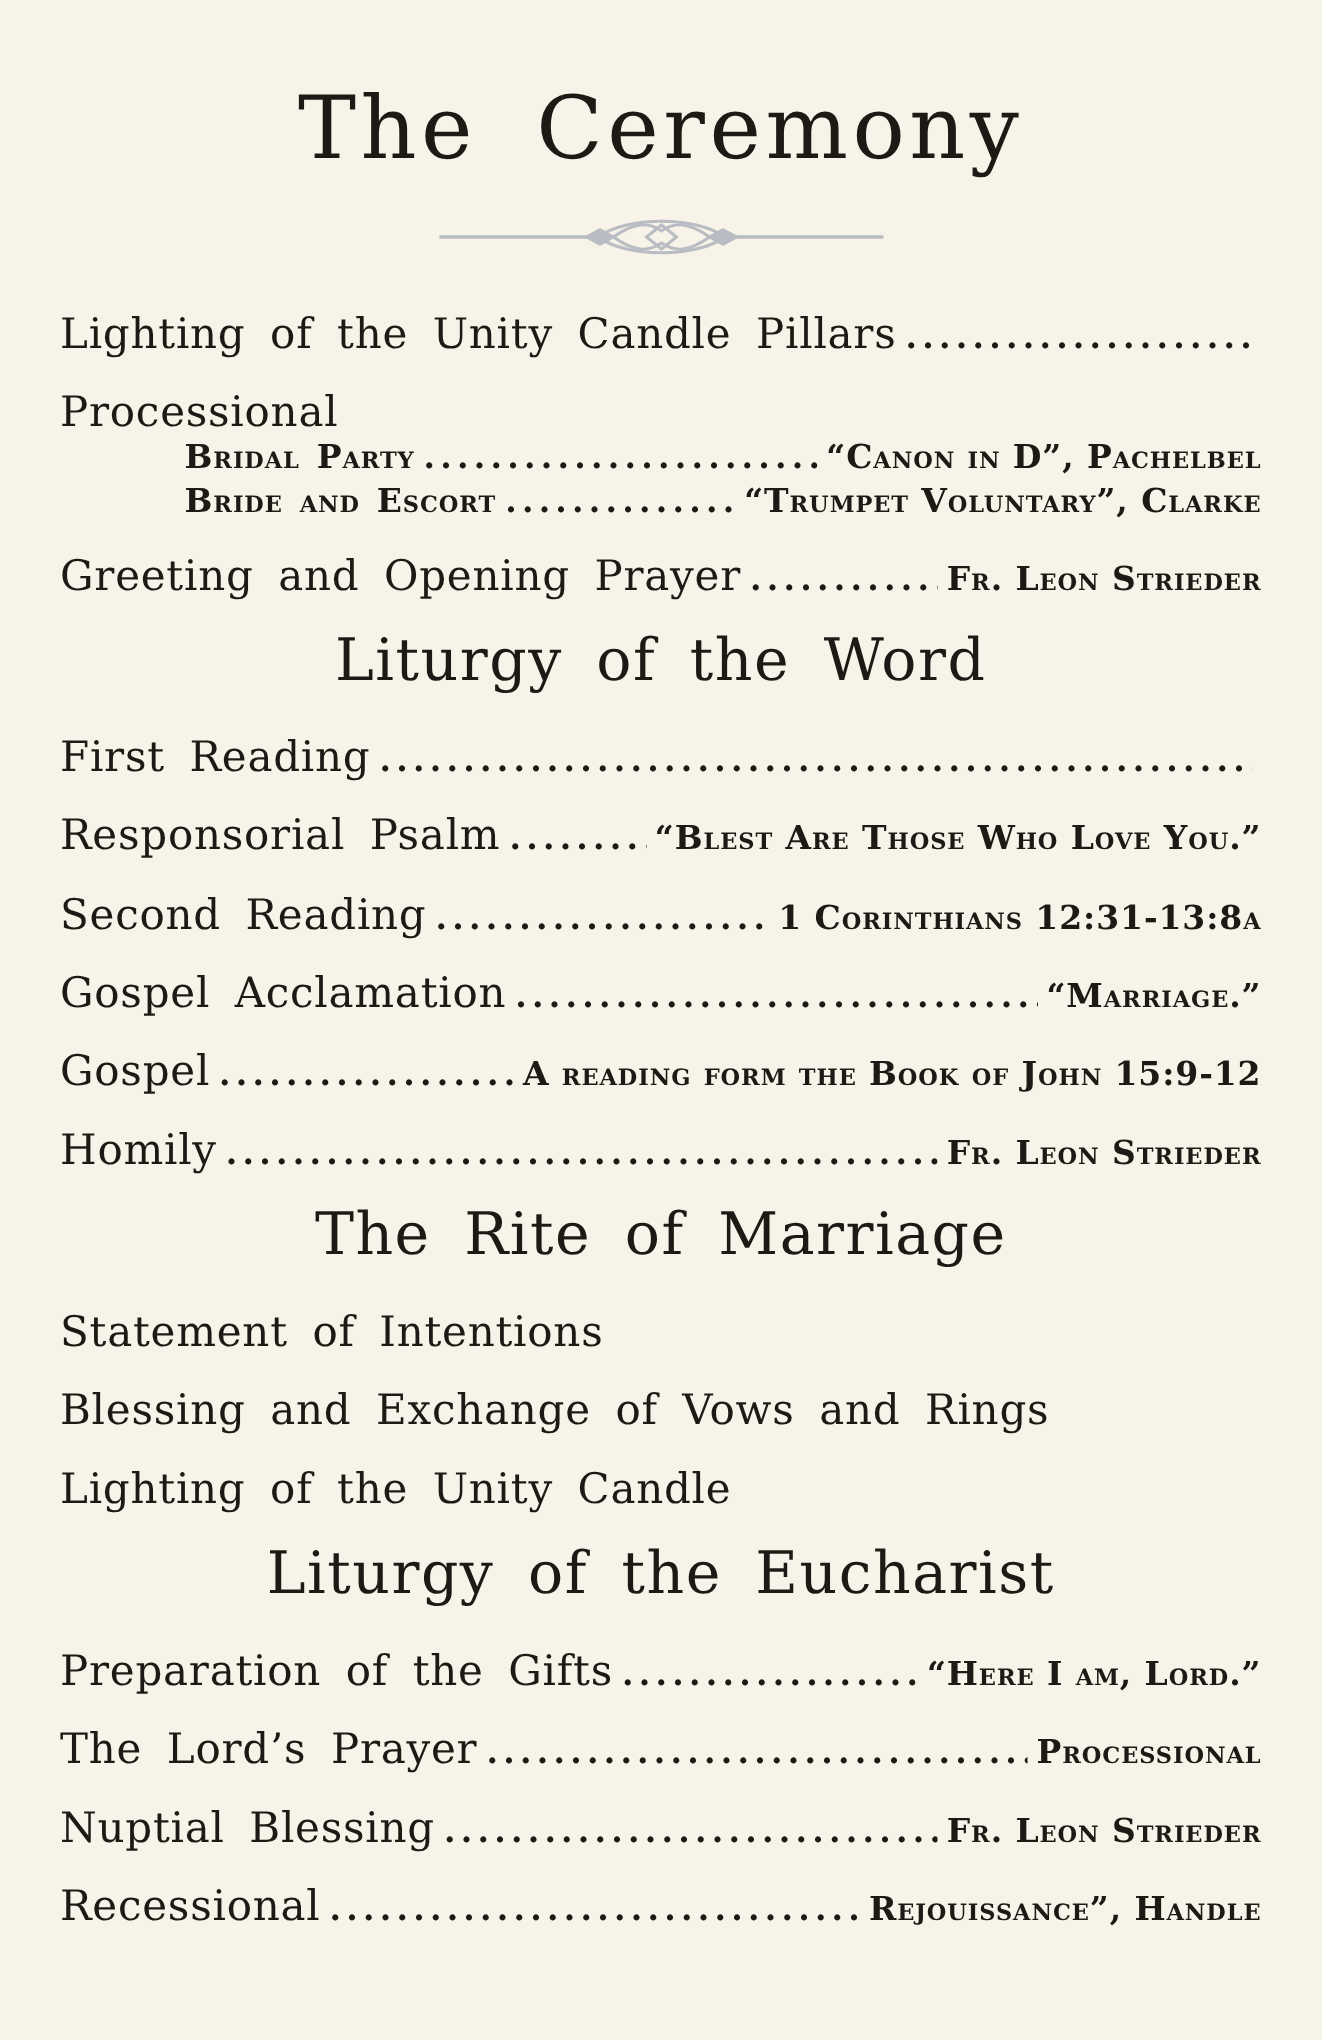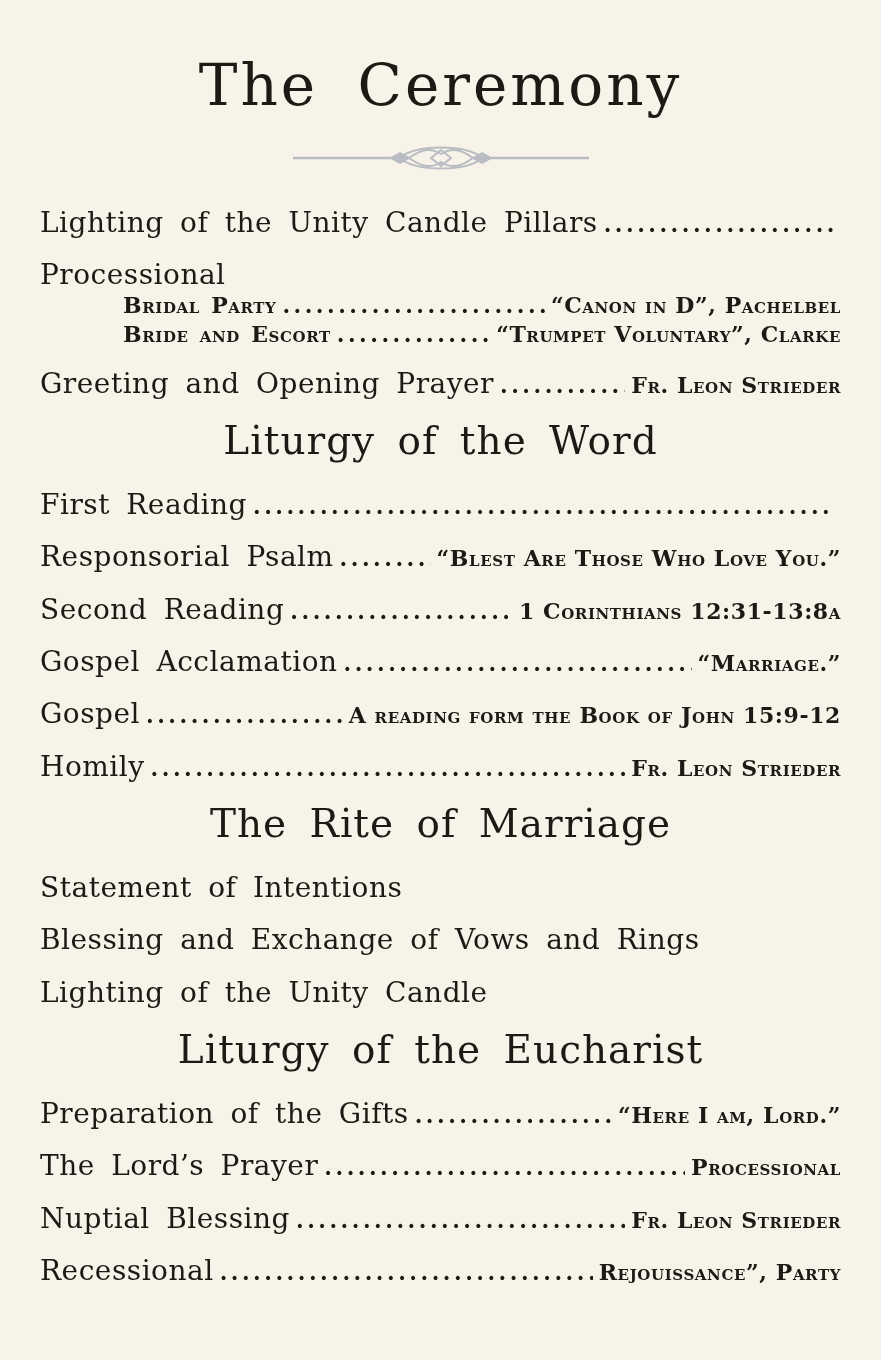--- a/index.html
+++ b/index.html
@@ -140,16 +140,16 @@
         <span class="value">Processional</span>
       </div>
       <div class="row">
         <span class="label">Nuptial Blessing</span>
         <span class="leader"></span>
         <span class="value">Fr. Leon Strieder</span>
       </div>
       <div class="row">
         <span class="label">Recessional</span>
         <span class="leader"></span>
-        <span class="value">Rejouissance”, Party</span>
+        <span class="value">Rejouissance”, Handle</span>
       </div>
     </div>
 </div>
 
 </body></html>

